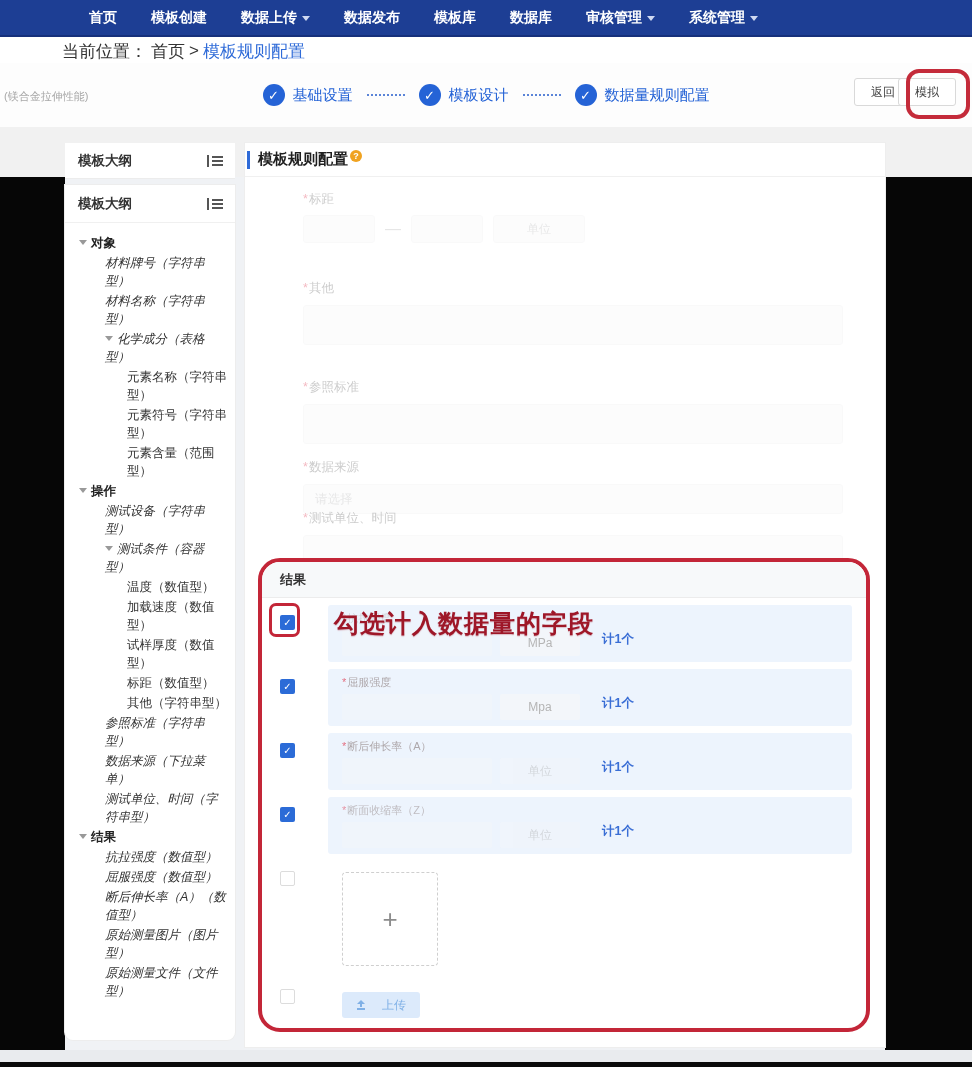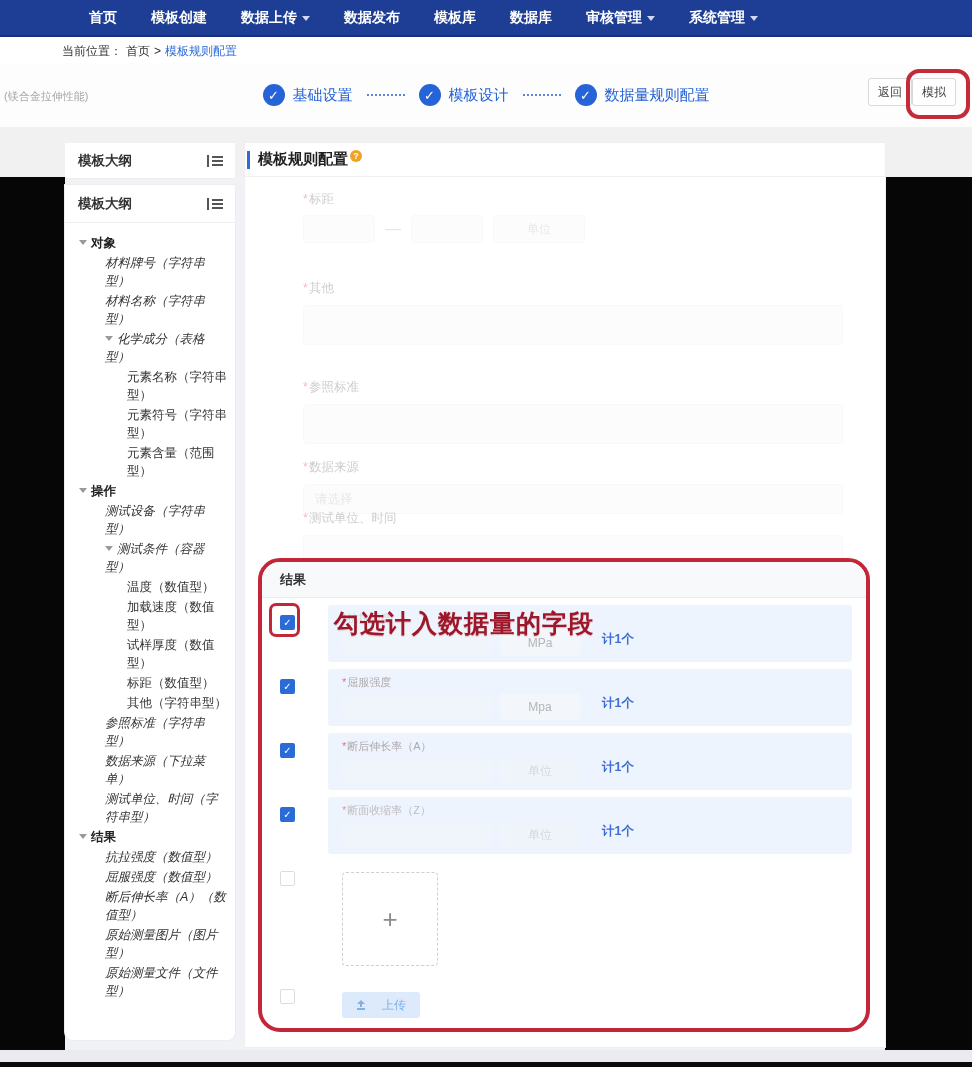--- a/index.html
+++ b/index.html
@@ -11,35 +11,35 @@
   .topnav { position:absolute; left:0; top:0; width:972px; height:37px;
     background:#1d3e94; border-bottom:2px solid #16307b;
     display:flex; align-items:center; padding-left:76px; gap:8px; }
   .nav-item { color:#fff; font-size:14px; font-weight:700; padding:0 13px; height:37px;
     display:flex; align-items:center; gap:5px; cursor:pointer; white-space:nowrap; }
   .nav-caret { width:0; height:0; border-left:4px solid transparent; border-right:4px solid transparent;
     border-top:5px solid #cfd9f2; margin-top:2px; }
 
   
   .breadcrumb-bar { position:absolute; left:0; top:39px; width:972px; height:24px; background:#fff;
-    display:flex; align-items:center; padding-left:62px; font-size:12px; color:#333; gap:4px; }
+    display:flex; align-items:center; padding-left:62px; font-size:17px; color:#333; gap:4px; }
   .breadcrumb-bar .crumb-link { color:#2f6bd8; }
 
   
   .stepper-bar { position:absolute; left:0; top:63px; width:972px; height:64px; background:#fdfdfd; }
   .context-label { position:absolute; left:4px; top:26px; font-size:11px; color:#a8a8a8; }
   .steps { position:absolute; left:0; top:0; width:100%; height:100%;
     display:flex; align-items:center; justify-content:center; gap:10px; }
   .step { display:flex; align-items:center; gap:8px; }
   .step-circle { width:22px; height:22px; border-radius:50%; background:#2563d6; color:#fff;
     font-size:13px; font-weight:700; display:flex; align-items:center; justify-content:center; }
   .step-label { font-size:15px; font-weight:400; color:#2563d6; }
   .step-dots { width:38px; border-top:2px dotted #5b84d8; margin:0 4px; }
   .btn { position:absolute; top:15px; height:28px; background:#fff; border:1px solid #d9d9d9;
-    border-radius:3px; font-size:12px; color:#444; padding:0 9px; display:flex; align-items:center; cursor:pointer; }
+    border-radius:3px; font-size:12px; color:#444; padding:0 16px; display:flex; align-items:center; cursor:pointer; }
   .btn-back { right:60px; }
   .btn-simulate { right:16px; }
   .annot-btn-ring { position:absolute; right:2px; top:6px; width:64px; height:50px;
     border:4px solid #c42b3a; border-radius:13px; pointer-events:none; z-index:50; }
 
   
   .band-gray-top { position:absolute; left:0; top:127px; width:972px; height:55px; background:#f1f1f1; }
   .content-bg { position:absolute; left:65px; top:177px; width:820px; height:873px; background:#f0f2f5; }
   .black-left { position:absolute; left:0; top:177px; width:65px; height:873px; background:#060606; }
   .black-right { position:absolute; left:885px; top:177px; width:87px; height:873px; background:#060606; }

